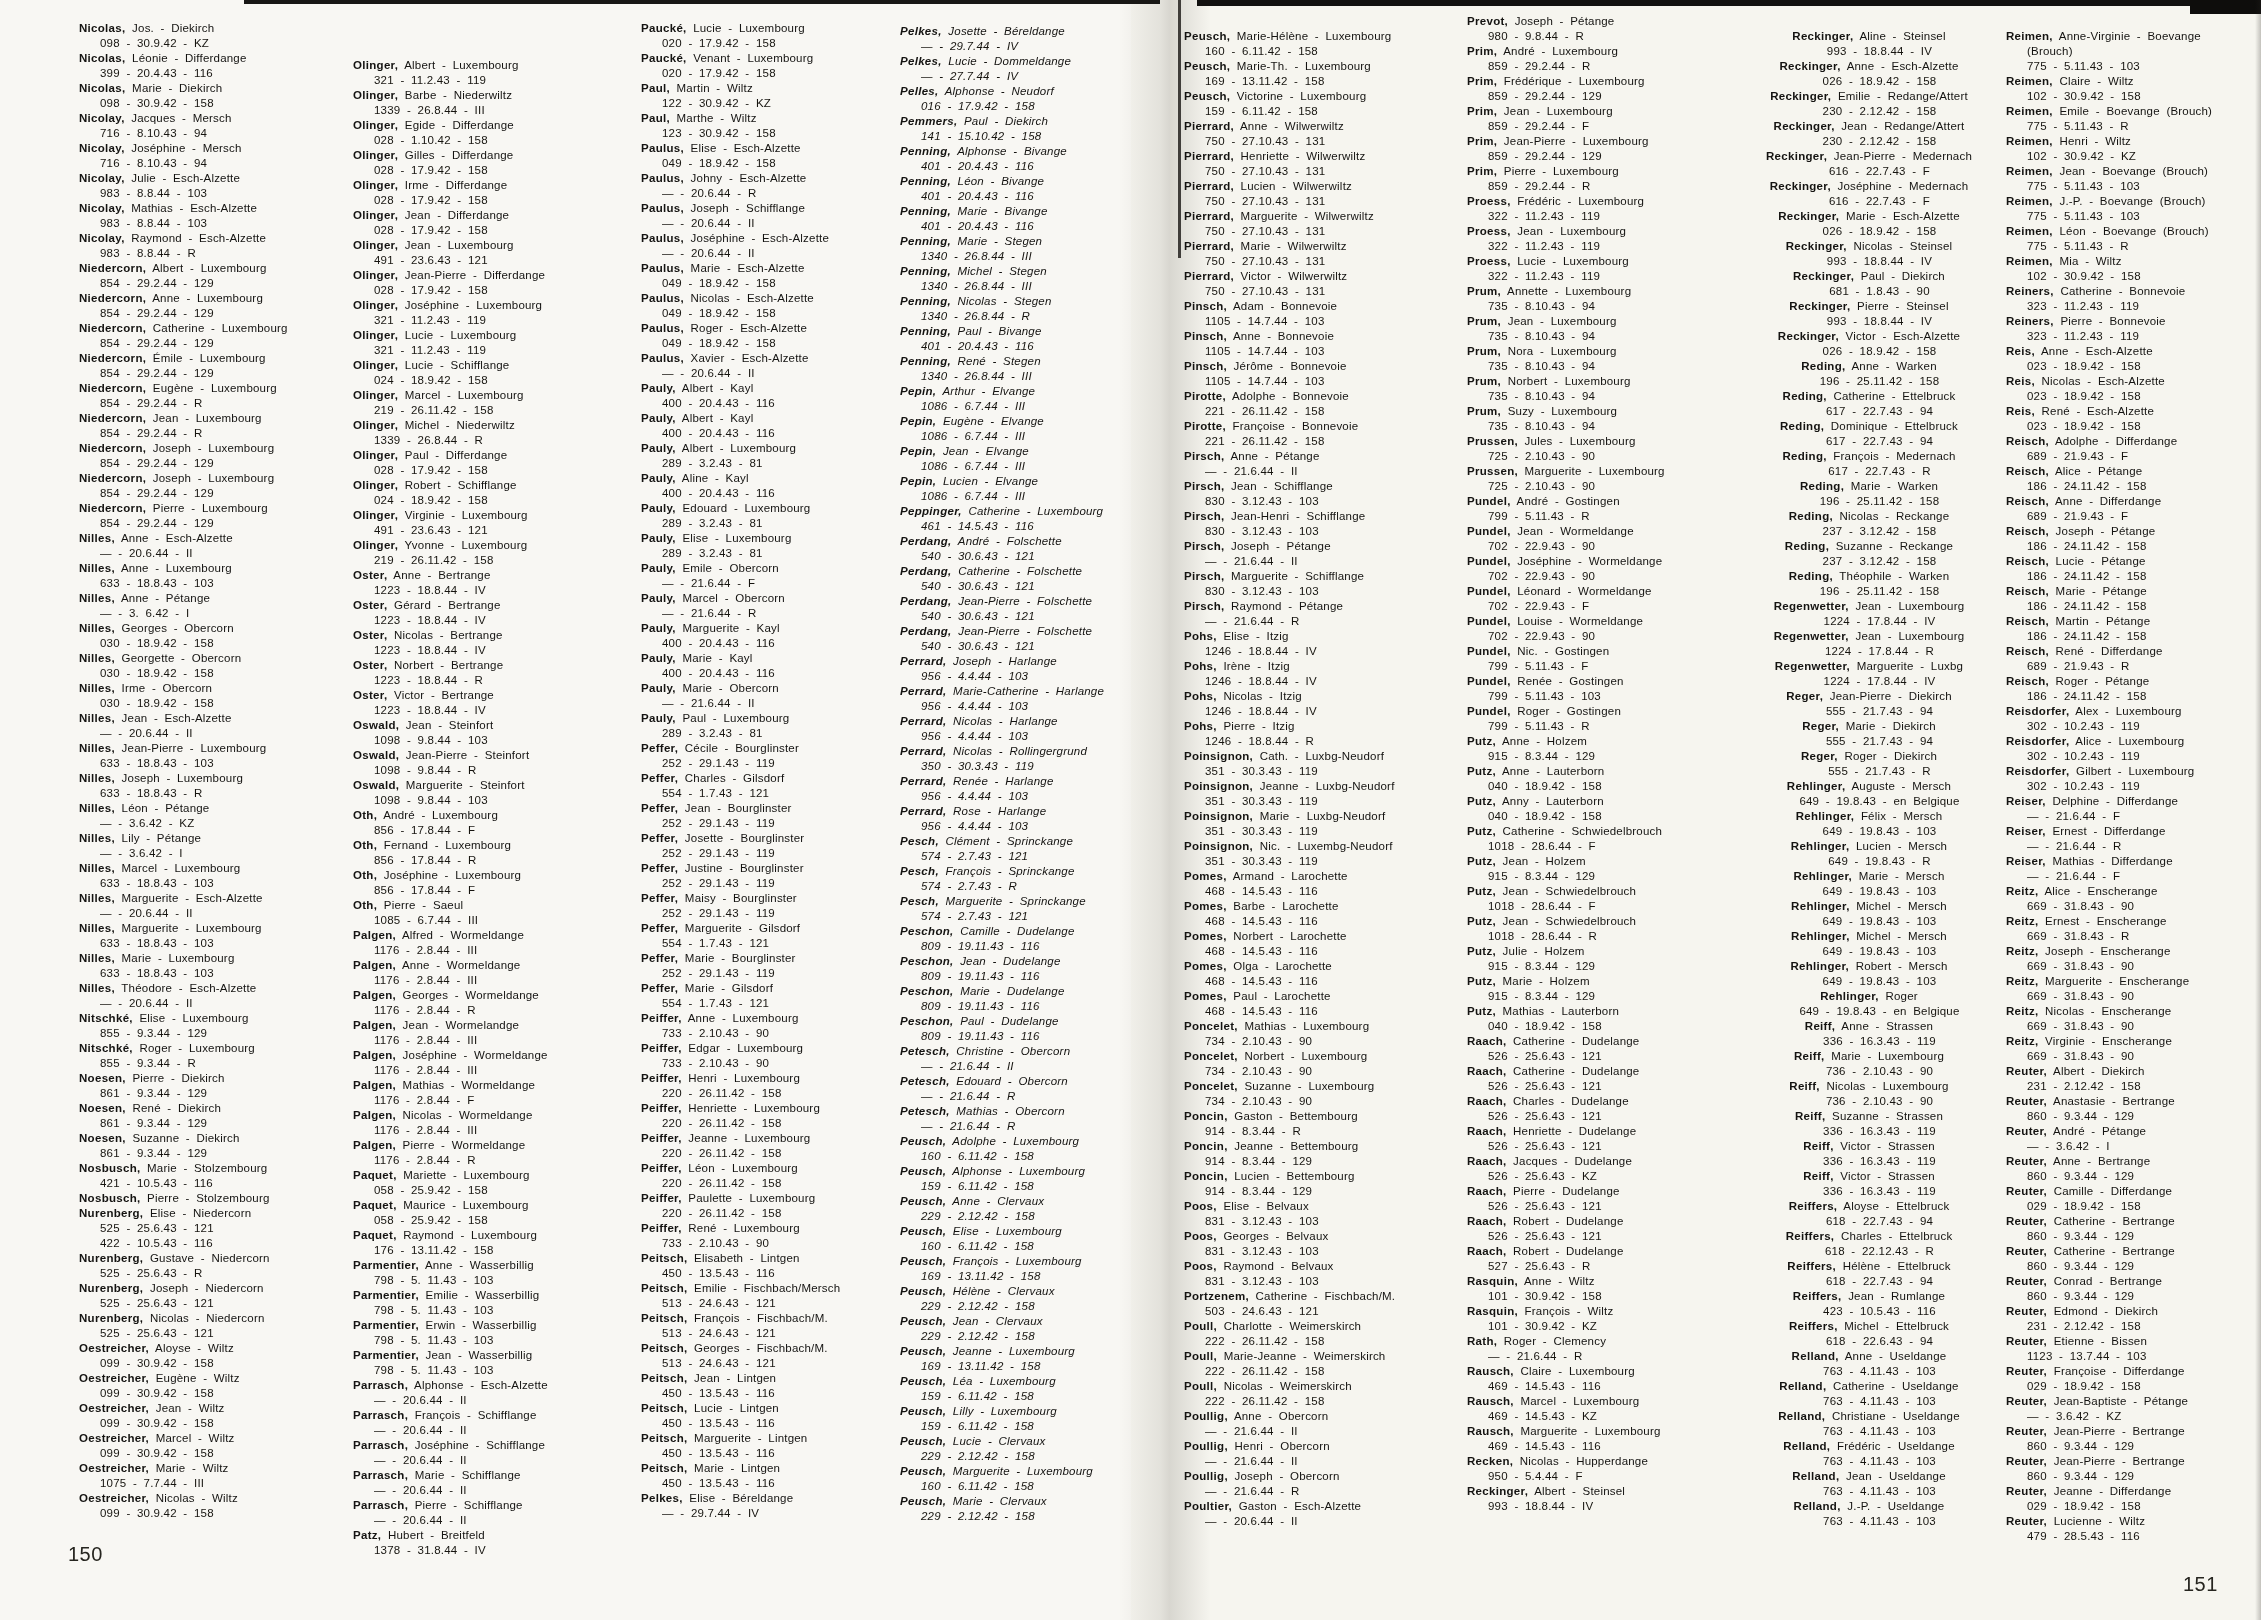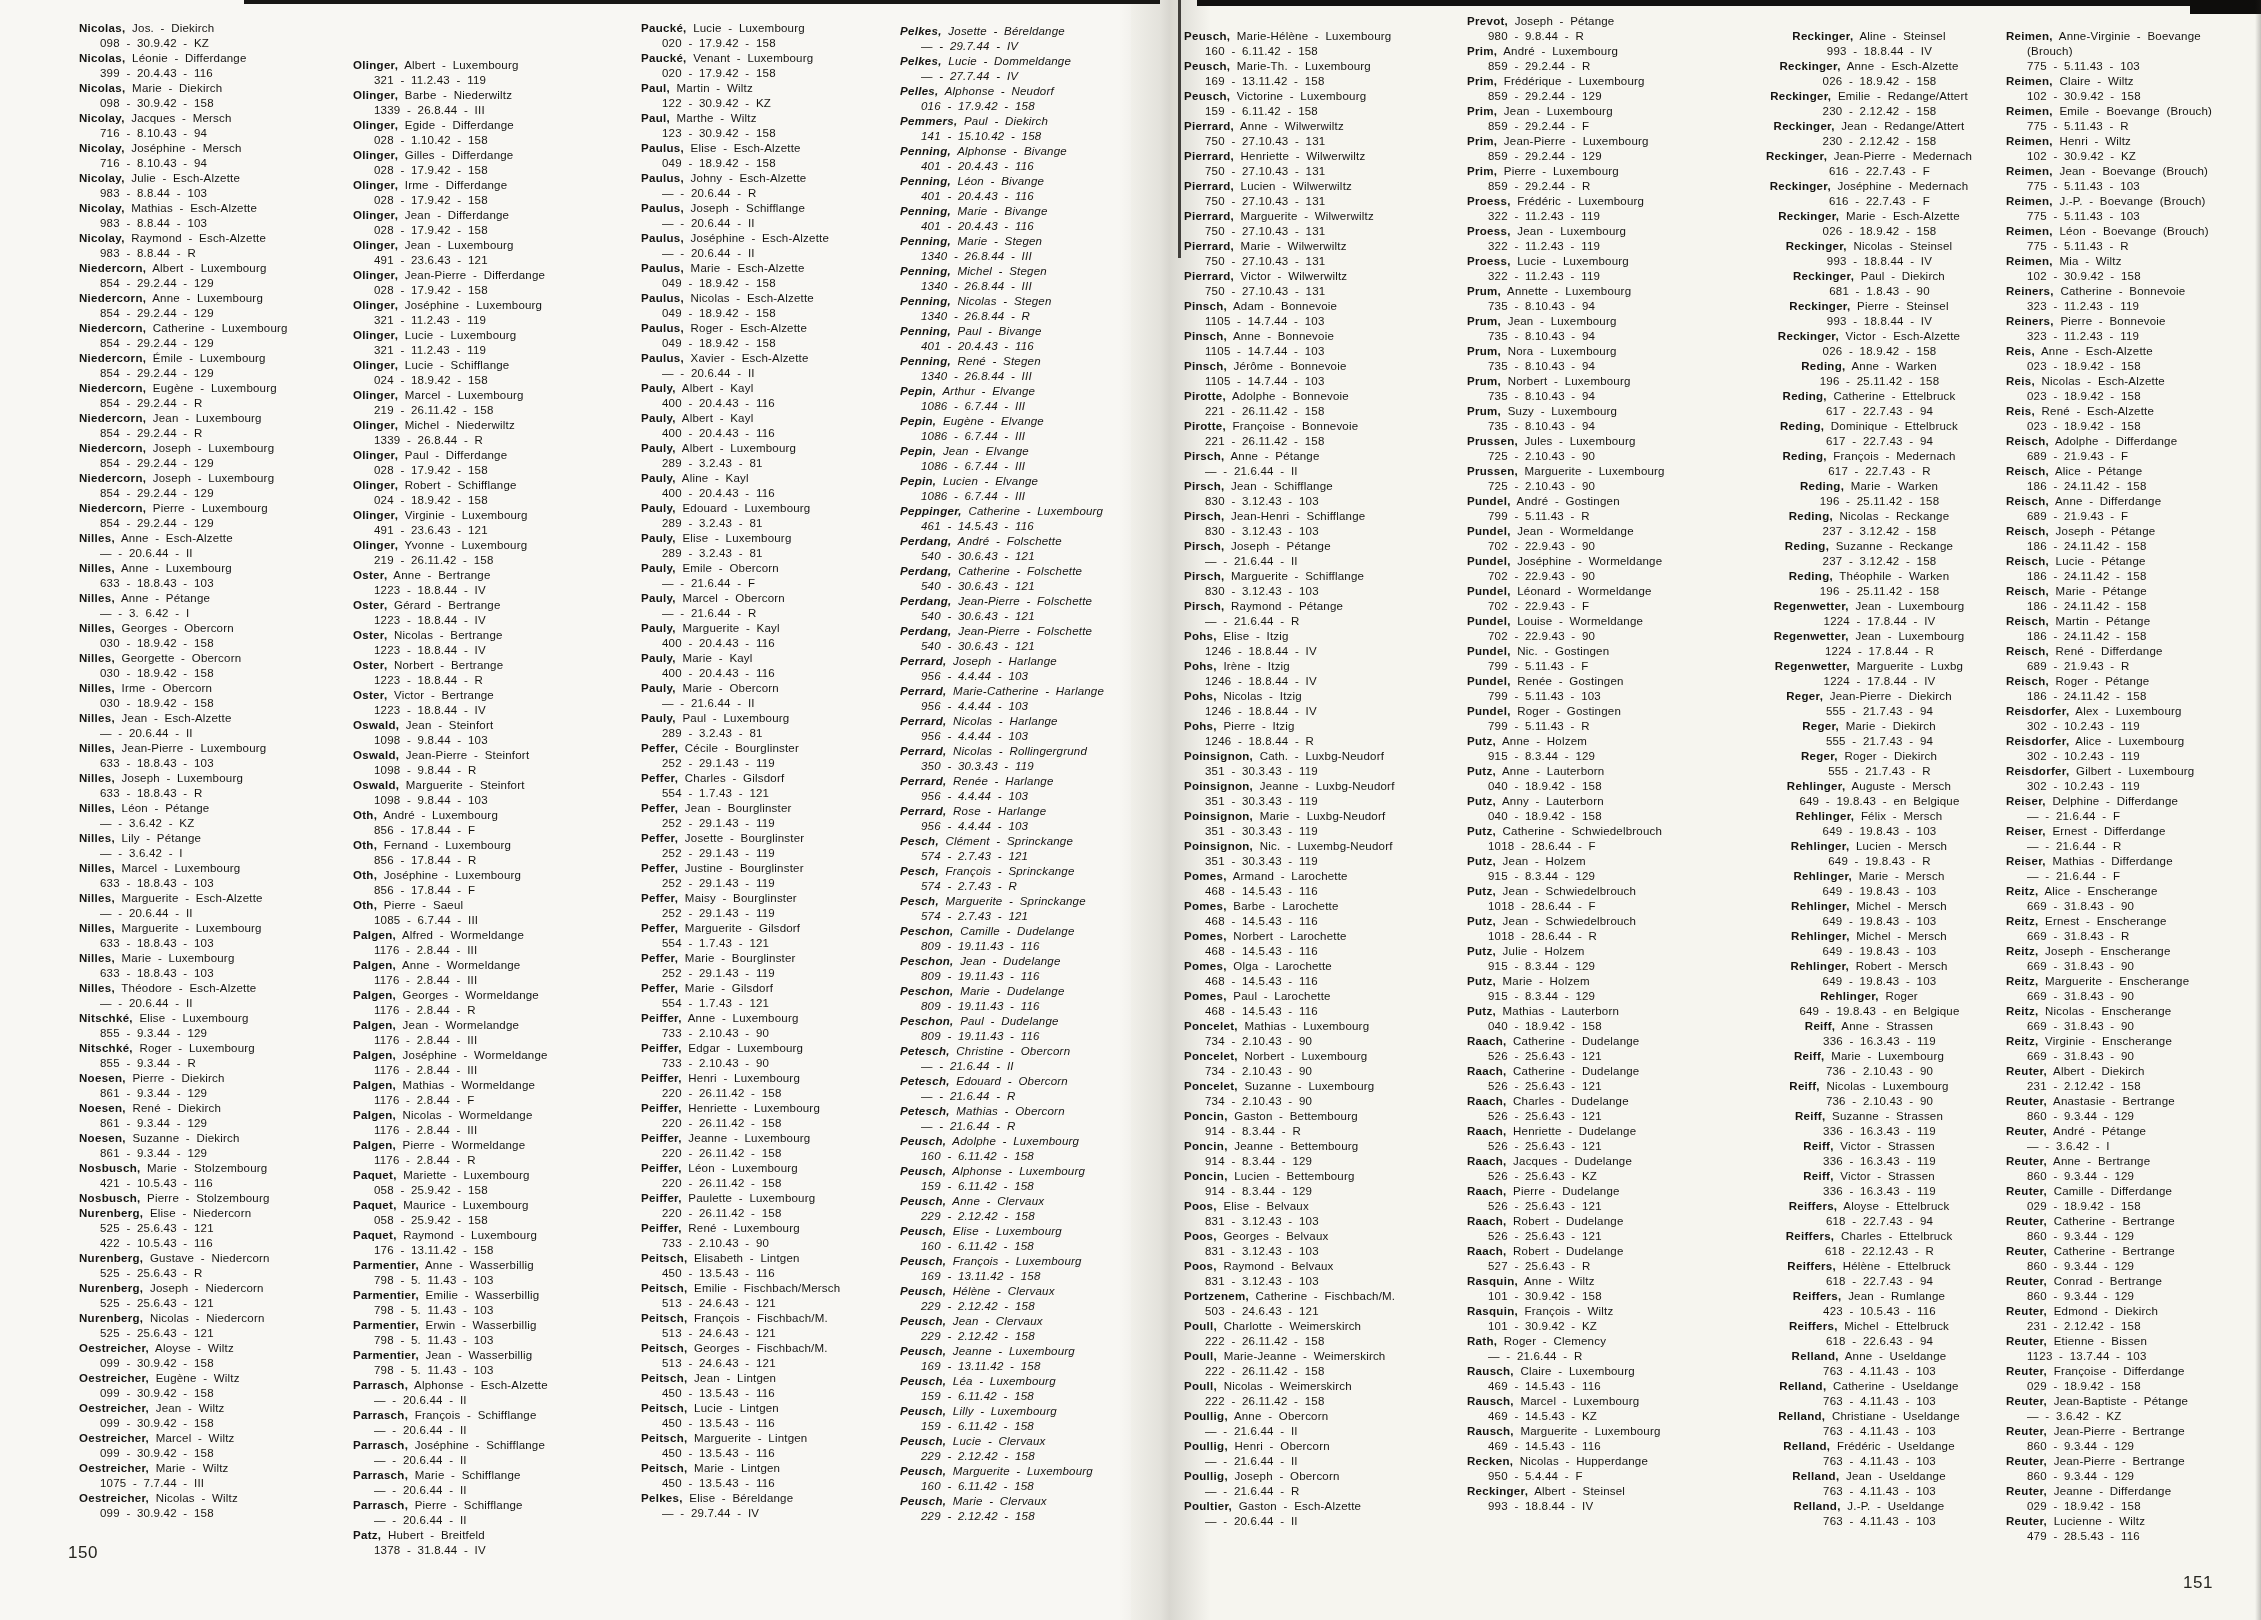--- a/index.html
+++ b/index.html
@@ -33,21 +33,21 @@
   .c6{left:1731px;top:28.5px;text-align:center;}
   .c7{left:2006px;top:28.5px;}
   .nm{
     font-size:11.5px;line-height:15px;white-space:nowrap;color:#141311;
     letter-spacing:0.2px;word-spacing:3.2px;
   }
   .nm b{font-weight:bold;letter-spacing:0.3px;}
   .dt{padding-left:21px;color:#16140f;}
   .ct{padding-left:21px;}
   .pageno{
-    position:absolute;font-size:17px;color:#26251f;letter-spacing:0.5px;
+    position:absolute;font-size:20px;color:#26251f;letter-spacing:0.5px;
   }
   .pageno-left{left:68px;top:1543px;}
   .pageno-right{left:2183px;top:1573px;text-align:right;}
 </style>
 </head>
 <body>
 
 <div class="page page-left"></div>
 <div class="page page-right"></div>
 <div class="gutter"></div>

